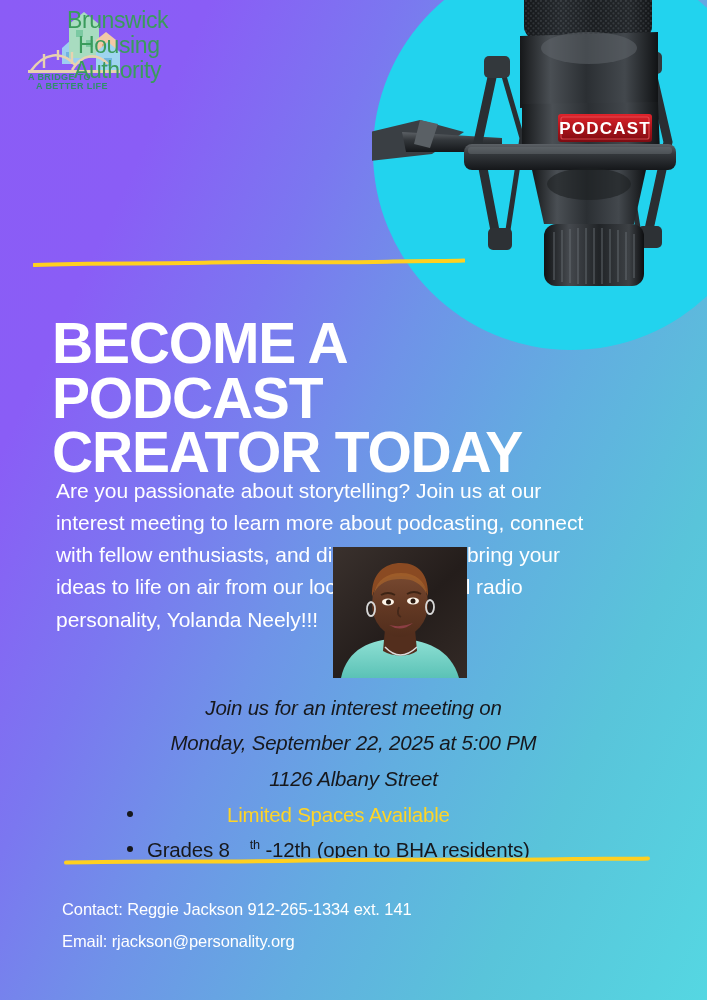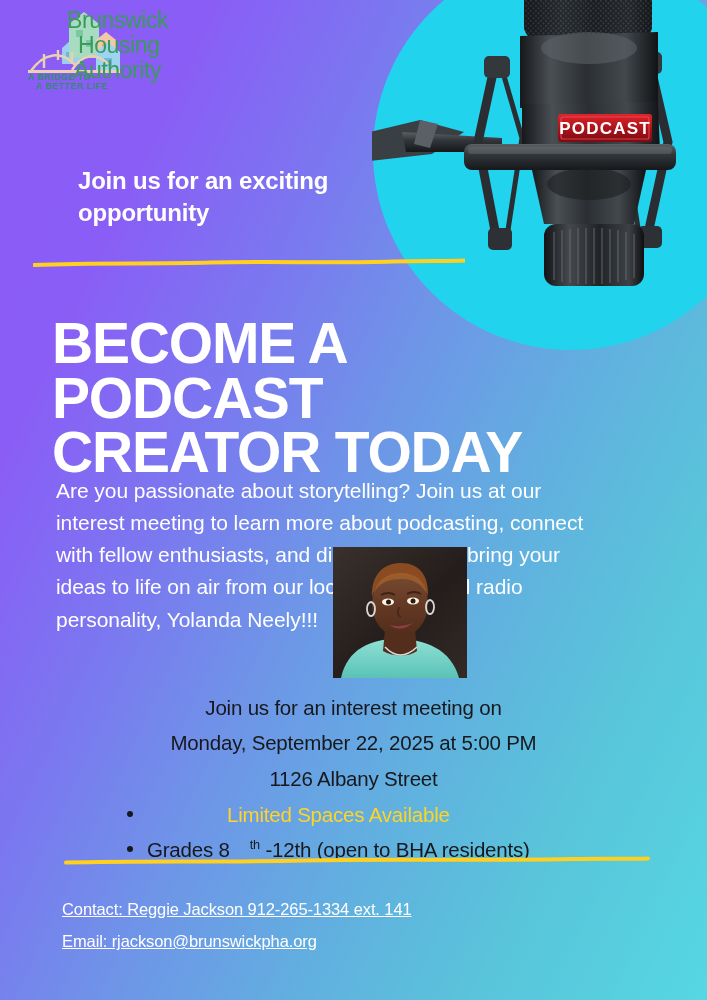--- a/index.html
+++ b/index.html
@@ -117,20 +117,21 @@
     position:absolute;
     left:0; top:690px;
     width:707px;
     color:#17181c;
   }
   .event-line {
     text-align:center;
     font-size:20.5px;
     line-height:1.72;
     letter-spacing:-0.2px;
+    font-style:italic;
   }
 
   
   .bullets {
     position:absolute;
     left:124px; top:797px;
     list-style:none;
   }
   .bullets li {
     position:relative;
@@ -155,21 +156,21 @@
 
   
   .contact {
     position:absolute;
     left:62px; top:893px;
     color:#ffffff;
     font-size:16.5px;
     line-height:1.95;
     letter-spacing:-0.1px;
   }
-  .contact div { white-space:nowrap;text-decoration:underline; }
+  .contact div { white-space:nowrap; }
 </style>
 </head>
 <body>
 
 <div class="poster">
 
   <div class="cyan-circle"></div>
 
   <div class="mic-wrap">
     <svg class="mic-svg" viewBox="0 0 335 300" xmlns="http://www.w3.org/2000/svg">
@@ -288,21 +289,20 @@
 
       <text x="14" y="74" font-family="Liberation Sans, sans-serif" font-size="9" font-weight="bold" fill="#2f8f6b" letter-spacing="0.4">A BRIDGE TO</text>
       <text x="22" y="83" font-family="Liberation Sans, sans-serif" font-size="9" font-weight="bold" fill="#2f8f6b" letter-spacing="0.4">A BETTER LIFE</text>
 
       <text x="53" y="22" font-family="Liberation Sans, sans-serif" font-size="23" fill="#3a9b5c" letter-spacing="-0.4">Brunswick</text>
       <text x="64" y="47" font-family="Liberation Sans, sans-serif" font-size="23" fill="#3a9b5c" letter-spacing="-0.4">Housing</text>
       <text x="60" y="72" font-family="Liberation Sans, sans-serif" font-size="23" fill="#3a9b5c" letter-spacing="-0.4">Authority</text>
     </svg>
   </div>
 
-  <div class="subhead">Join us for an exciting opportunity</div>
 
   <svg class="rule rule-top" viewBox="0 0 432 12" preserveAspectRatio="none">
     <path d="M1 7 C60 4.2 120 6.4 178 4.6 C240 3 300 5.6 360 3.6 C392 2.7 414 3.4 431 2.6" stroke="#ffd020" stroke-width="4" fill="none" stroke-linecap="round"></path>
   </svg>
 
   <div class="headline">
     <span>Become a</span>
     <span>Podcast</span>
     <span>Creator Today</span>
   </div>
@@ -365,16 +365,16 @@
     <li class="accent">Limited Spaces Available</li>
     <li><span>Grades 8</span><sup>th</sup><span> -12th (open to BHA residents)</span></li>
   </ul>
 
   <svg class="rule rule-bottom" viewBox="0 0 586 12" preserveAspectRatio="none">
     <path d="M2 6.6 C80 4.6 160 6.4 240 4.4 C330 2.4 420 5 510 3 C540 2.4 566 3.2 584 2.4" stroke="#ffd020" stroke-width="4" fill="none" stroke-linecap="round"></path>
   </svg>
 
   <div class="contact">
     <div>Contact:  Reggie Jackson  912-265-1334 ext. 141</div>
-    <div>Email: rjackson@brunswickpha.org</div>
+    <div>Email: rjackson@personality.org</div>
   </div>
 
 </div>
 
 </body></html>

